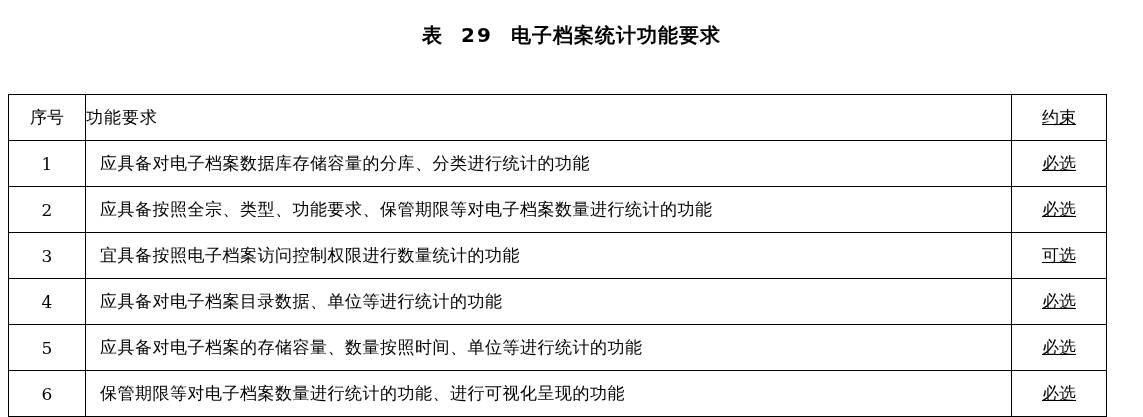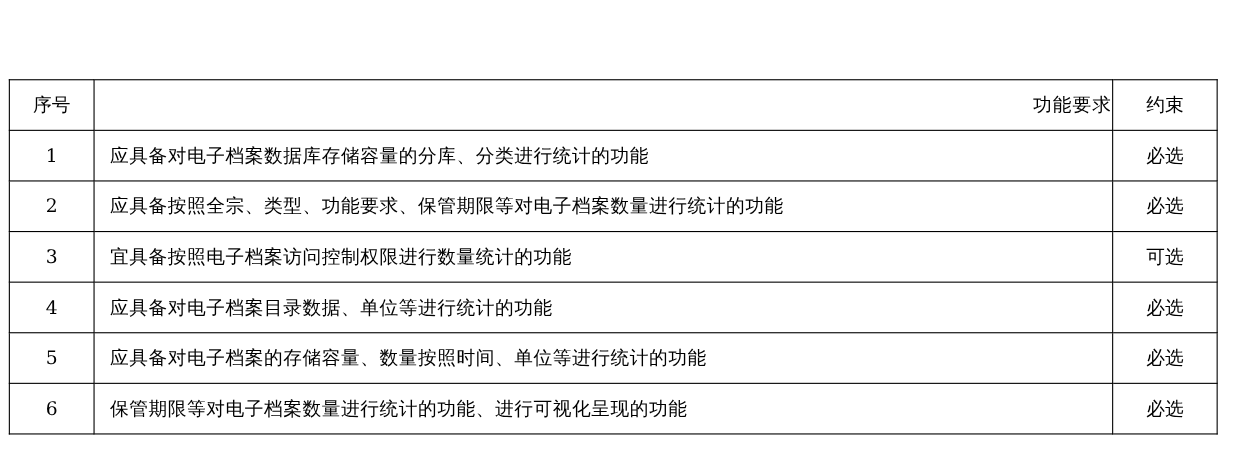--- a/index.html
+++ b/index.html
@@ -51,45 +51,48 @@
   table.req-table th {
     border: 1px solid #000000;
     font-weight: normal;
     font-size: 17px;
     height: 45px;
     padding: 0;
     vertical-align: middle;
   }
   .col-no { width: 76px; text-align: center; }
   .col-req { width: 925px; text-align: left; }
-  .col-cons { width: 94px; text-align: center; }
+  .col-cons { width: 94px; text-align: center; text-decoration: underline; }
 
   thead td { font-size: 18px; }
   thead .col-req { text-align: center; }
 
   td.col-req .cell-text {
     padding-left: 14px;
     display: block;
     letter-spacing: 0.5px;
   }
   thead td.col-req .cell-text {
     padding-left: 0;
-    text-align: right;
+    text-align: left;
     letter-spacing: 1px;
   }
   .num-cell {
     font-family: "DejaVu Serif", "Liberation Serif", serif;
     font-size: 17px;
   }
 </style>
 </head>
 <body>
 
 <div class="page">
 
+  <div class="table-caption">
+    <span class="caption-prefix">表</span><span class="caption-gap"></span><span class="caption-num">29</span><span class="caption-gap"></span><span class="caption-title">电子档案统计功能要求</span>
+  </div>
 
   <div class="table-wrap">
     <table class="req-table">
       <thead>
         <tr>
           <td class="col-no">序号</td>
           <td class="col-req">
               <span class="cell-text">功能要求</span>
             </td>
           <td class="col-cons">约束</td>

